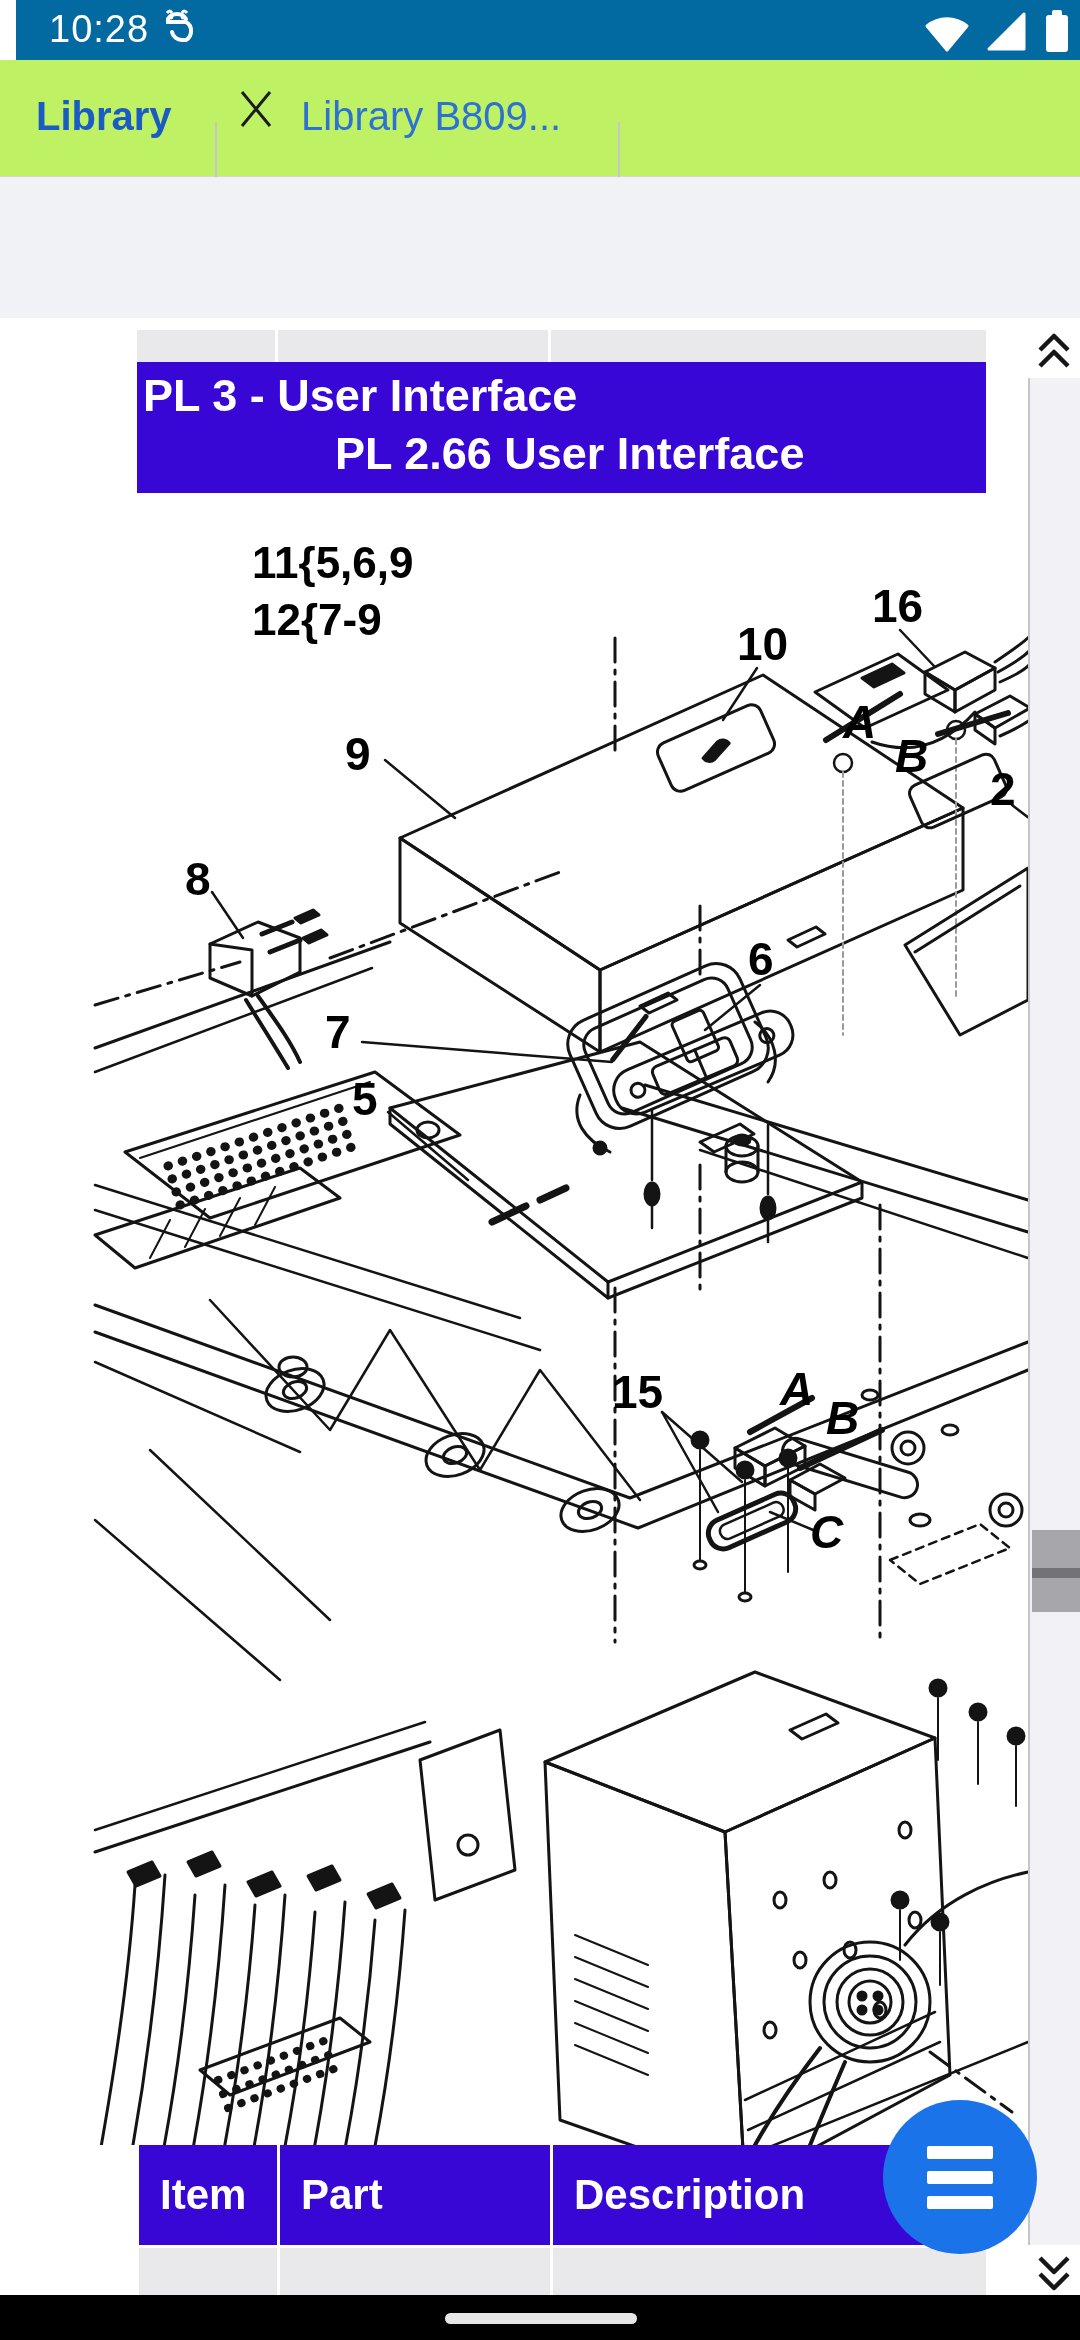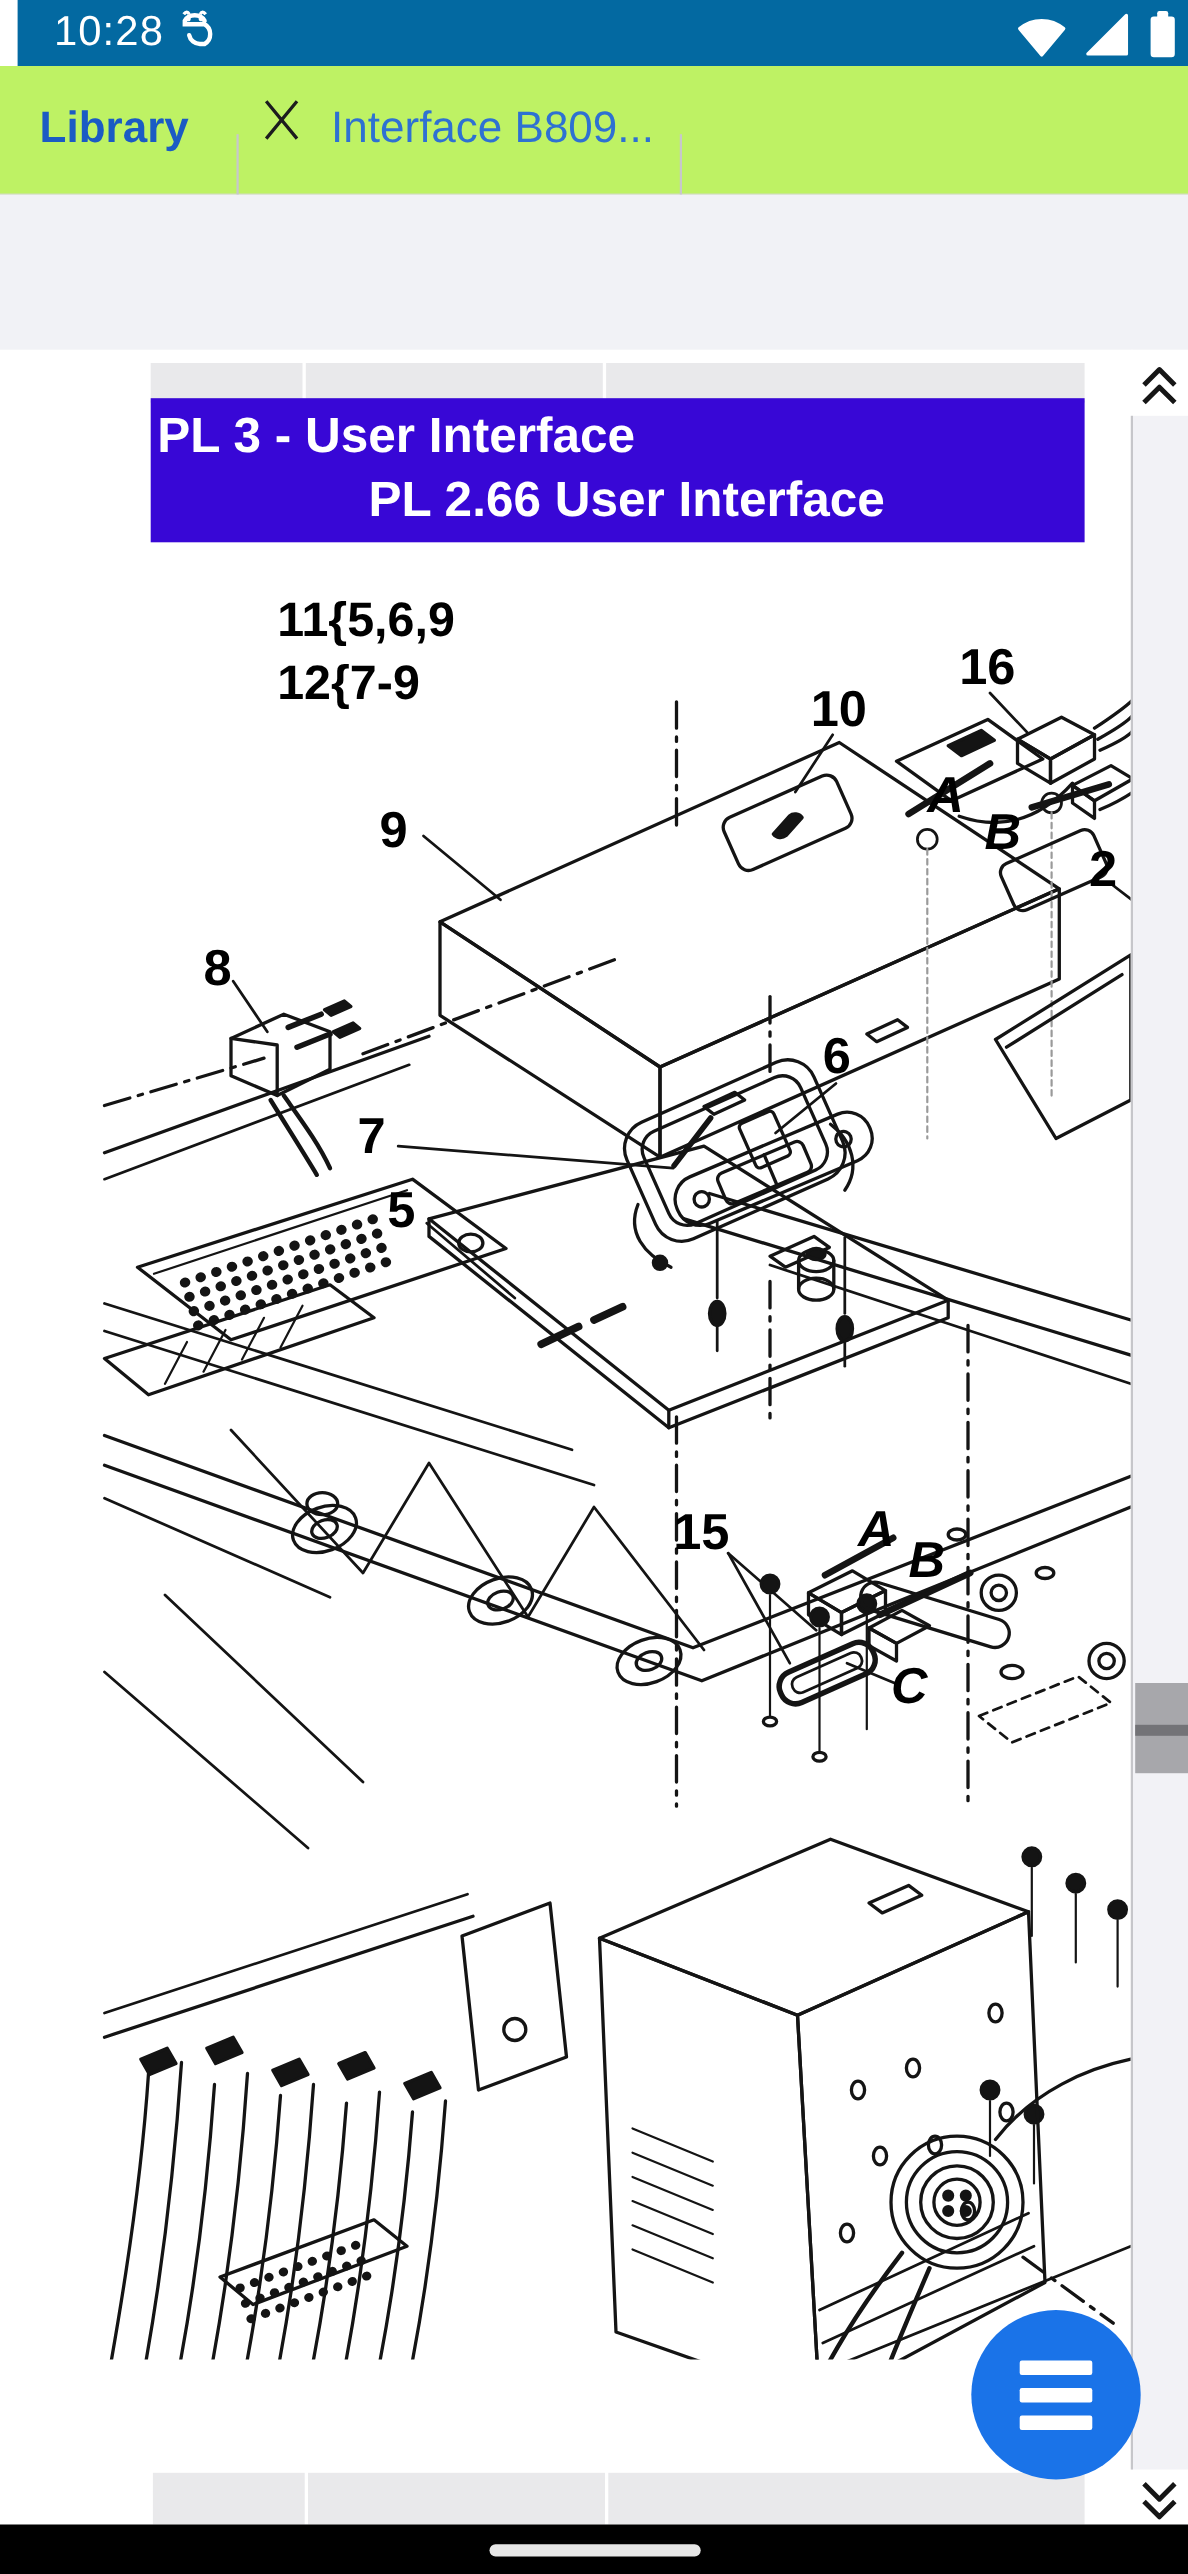--- a/index.html
+++ b/index.html
@@ -101,21 +101,21 @@
   <div class="abs" style="left:0;top:0;width:215px;height:117px;">
     <span class="abs tab-library-label">Library</span>
   </div>
   <div class="abs tab-divider" style="left:215px;"></div>
   <div class="abs" style="left:217px;top:0;width:399px;height:117px;">
     <span class="abs tab-close" style="position:absolute;left:18px;top:28px;">
       <svg width="42" height="42" viewBox="0 0 42 42">
           <path d="M7,4 L35,38 M35,4 L7,38" stroke="#1c1c1e" stroke-width="3" fill="none"></path>
         </svg>
     </span>
-    <span class="abs tab-active-label" style="position:absolute;left:84px;top:34px;">Interface B809...</span>
+    <span class="abs tab-active-label" style="position:absolute;left:84px;top:34px;">Library B809...</span>
   </div>
   <div class="abs tab-divider" style="left:618px;"></div>
   <div class="abs tab-underline"></div>
 </div>
 
 <div class="abs toolbar">
   <div class="abs apps-btn">
     <div class="grid-icon">
         <span></span>
         <span></span>
@@ -410,20 +410,25 @@
       <g font-style="italic">
         <text x="843" y="738">A</text>
         <text x="895" y="772">B</text>
         <text x="780" y="1405">A</text>
         <text x="826" y="1434">B</text>
         <text x="810" y="1548">C</text>
       </g>
     </g>
   </svg>
 
+  <div class="abs parts-table">
+    <div class="pt-cell ptc1">Item</div>
+    <div class="pt-cell ptc2">Part</div>
+    <div class="pt-cell ptc3">Description</div>
+  </div>
   <div class="abs row-partial-bottom">
     <div class="row-cell rc1"></div>
       <div class="row-cell rc2"></div>
       <div class="row-cell rc3"></div>
   </div>
 </div>
 
 <div class="abs scroll-area">
   <div class="abs scroll-btn scroll-up">
     <svg width="44" height="48" viewBox="0 0 44 48">

